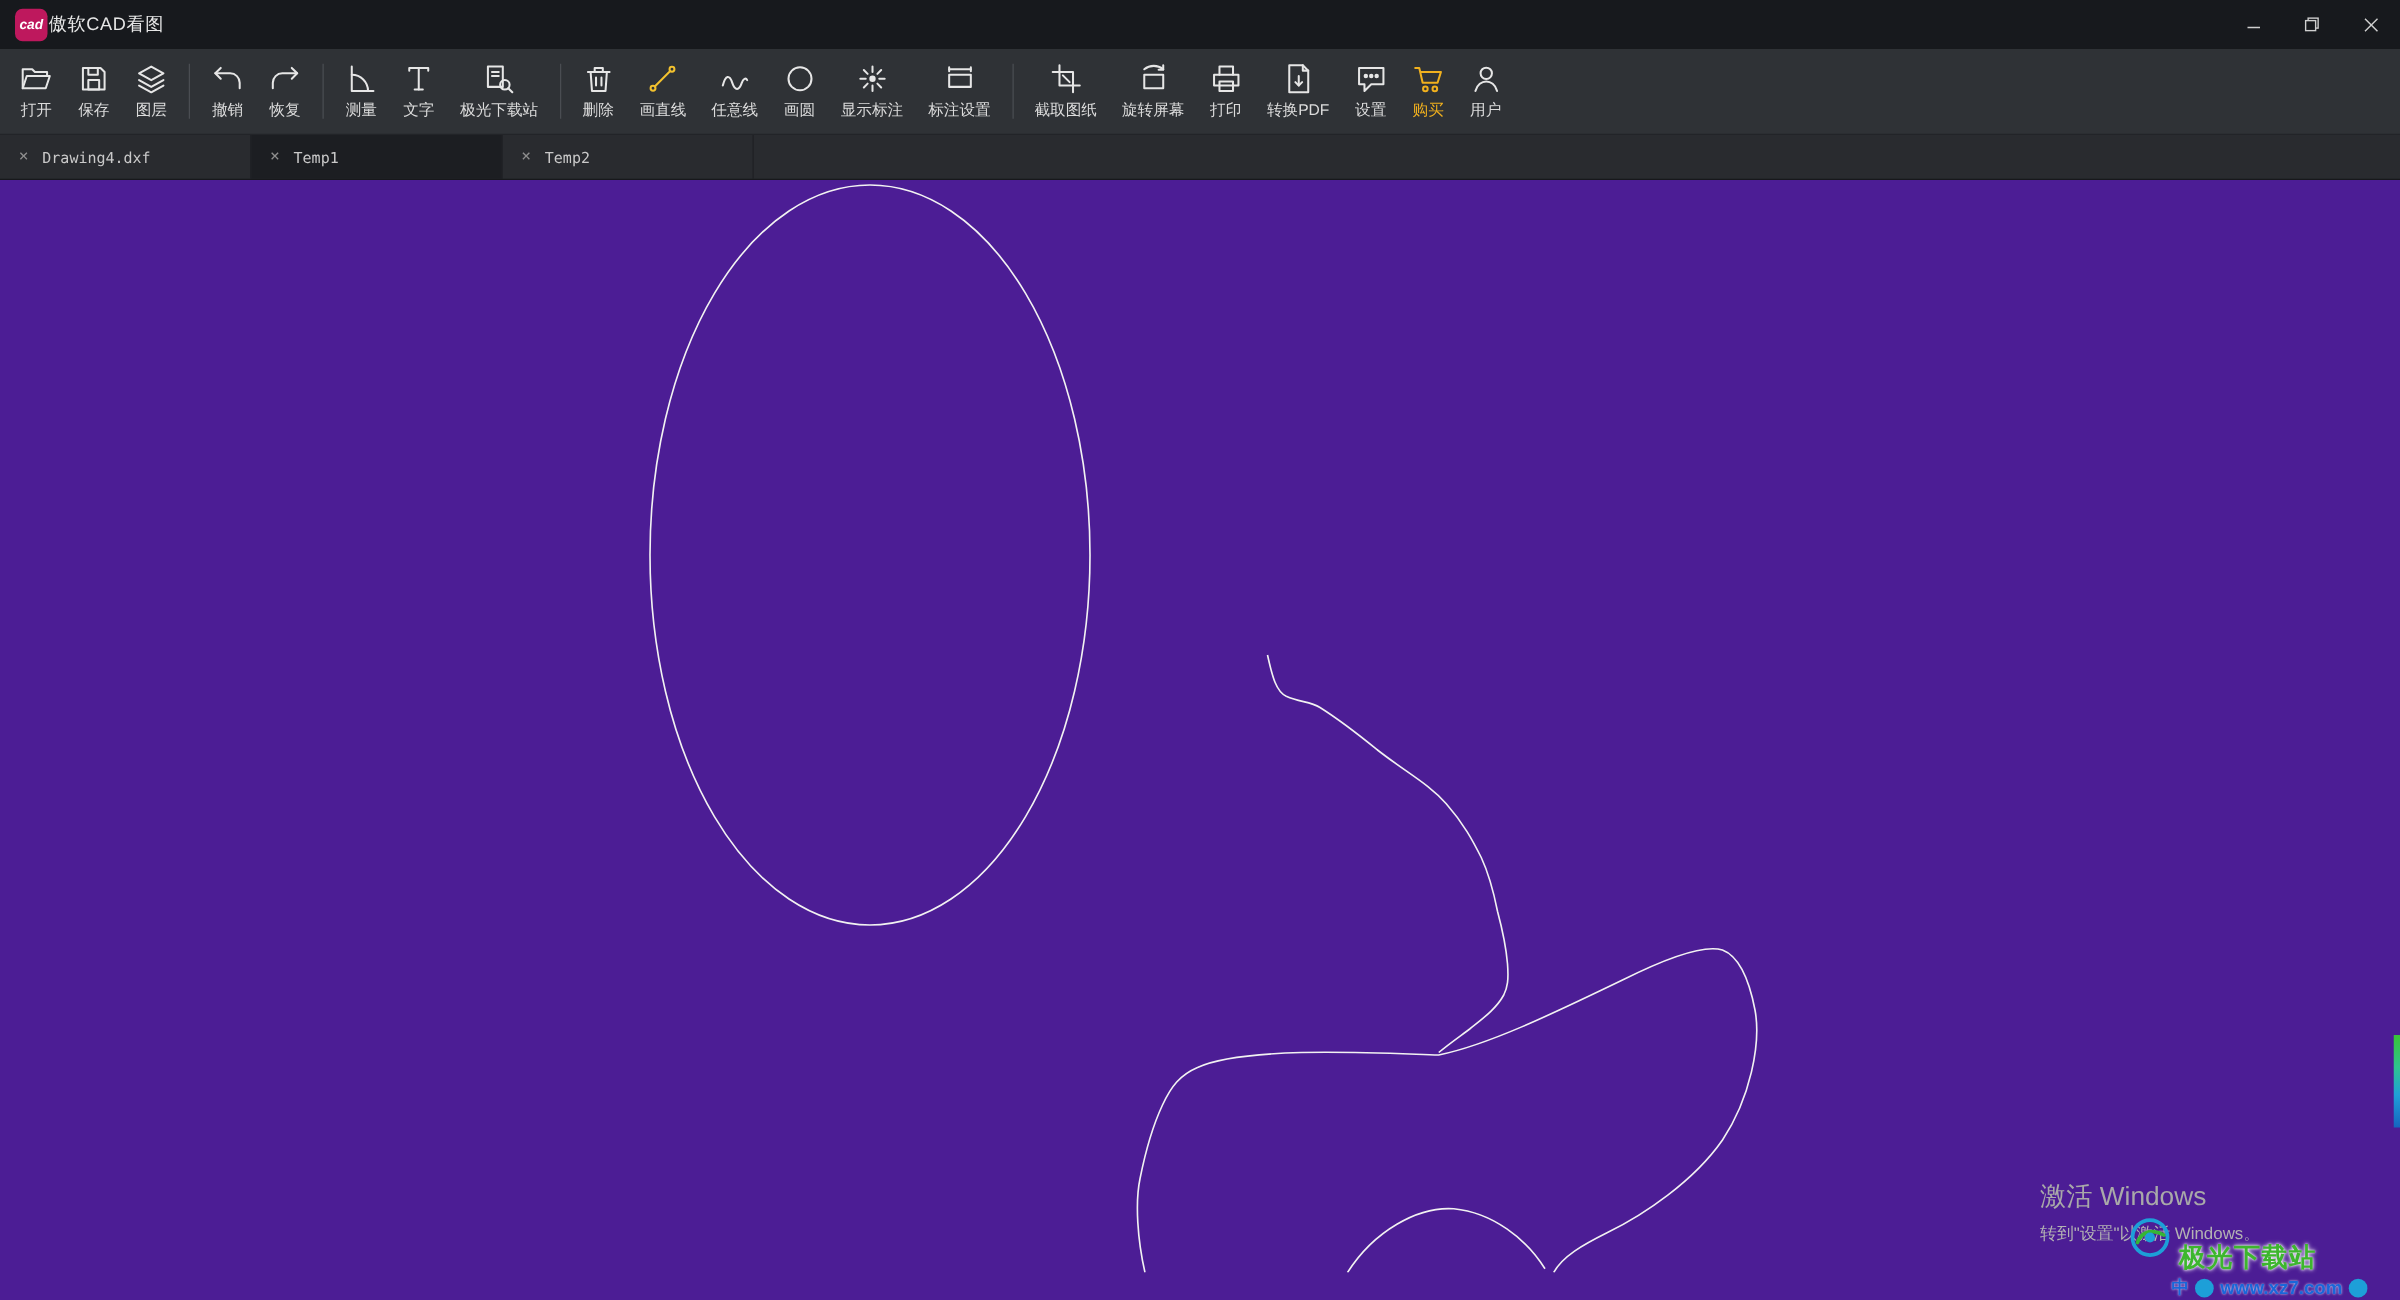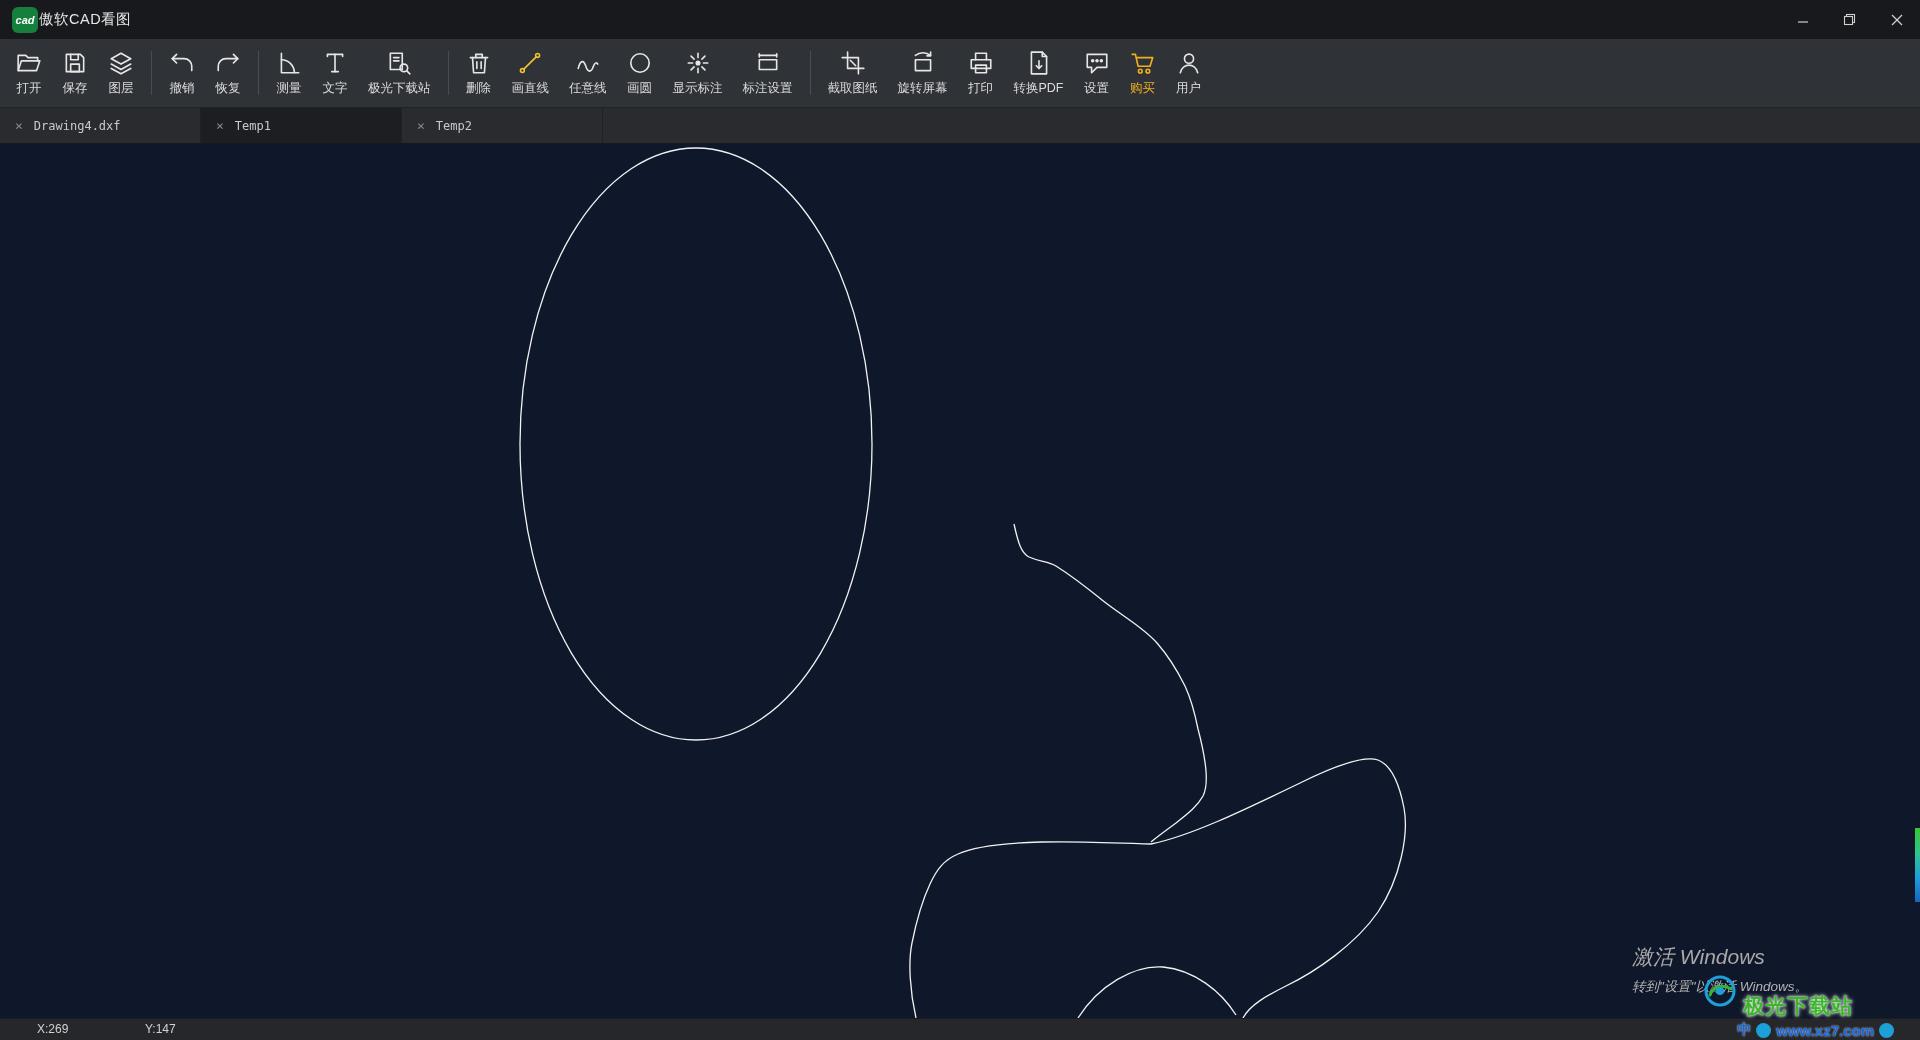--- a/index.html
+++ b/index.html
@@ -4,21 +4,21 @@
 <style>
   * { box-sizing: border-box; margin: 0; padding: 0; }
   html,body { width:1920px; height:1040px; overflow:hidden; background:#000;
               font-family:"Liberation Sans", sans-serif; }
 
   .window { width:1920px; height:1040px; display:flex; flex-direction:column; background:#000; }
 
   
   .titlebar { height:39px; flex:0 0 39px; background:#17191d; display:flex; align-items:center;
               padding-left:12px; color:#e6e6e6; }
-  .app-logo { width:26px; height:26px; background:#15803d; border-radius:6px; color:#fff;
+  .app-logo { width:26px; height:26px; background:#be185d; border-radius:6px; color:#fff;
               font-weight:bold; font-style:italic; font-size:11px; display:flex;
               align-items:center; justify-content:center; }
   .app-title { margin-left:1px; font-size:14.5px; letter-spacing:.5px; }
   .win-controls { margin-left:auto; display:flex; height:100%; }
   .win-btn { width:47px; height:100%; background:transparent; border:none; color:#cfcfcf;
              display:flex; align-items:center; justify-content:center; cursor:pointer; }
 
   
   .toolbar { height:69px; flex:0 0 69px; background:#2f3236; display:flex; align-items:center;
              padding:0 6px; border-bottom:1px solid #222428; }
@@ -33,21 +33,21 @@
   
   .tabbar { height:36px; flex:0 0 36px; background:#292b2f; display:flex; align-items:stretch;
             border-bottom:1px solid #17181b; }
   .tab { width:201px; display:flex; align-items:center; gap:11px; padding:0 10px 0 15px;
          border-right:1px solid #1f2125; color:#c9c9c9; cursor:pointer;
          font-family:"DejaVu Sans Mono", monospace; font-size:12px; }
   .tab-close { color:#8f8f8f; font-size:13px; line-height:1; }
   .tab.active { background:#1c1e22; }
 
   
-  .canvas { position:relative; flex:1 1 auto; background:#0f172a; overflow:hidden;font-style:italic; }
+  .canvas { position:relative; flex:1 1 auto; background:#4c1d95; overflow:hidden; }
   .drawing { position:absolute; left:0; top:0; }
 
   .activate { position:absolute; left:1632px; top:799px; color:#a9a9a9; }
   .activate-title { font-size:21px; color:#a9a9a9; }
   .activate-sub { font-size:13.5px; color:#b3b3b3; margin-top:7px; }
 
   .edge-strip { position:absolute; right:0; top:684px; width:5px; height:74px;
                 background:linear-gradient(#39c435 0%, #2ec48f 35%, #1f9fd8 65%, #1565c0 100%); }
 
   
@@ -334,24 +334,20 @@
       </svg>
 
     <div class="activate">
       <div class="activate-title">激活 Windows</div>
       <div class="activate-sub">转到"设置"以激活 Windows。</div>
     </div>
 
     <div class="edge-strip"></div>
   </main>
 
-  <footer class="statusbar">
-    <span class="coord-x">X:269</span>
-    <span class="coord-y">Y:147</span>
-  </footer>
 
 </div>
 
 <div class="site-watermark">
   <div class="site-row">
     <span>
       <svg width="34" height="34" viewBox="0 0 34 34">
         <circle cx="17" cy="17" r="14" fill="none" stroke="#1d9fd8" stroke-width="3"></circle>
         <path d="M7 21c3-9 13-11 21-6" fill="none" stroke="#35b535" stroke-width="3" stroke-linecap="round"></path>
         <circle cx="17" cy="17" r="4" fill="#1d9fd8"></circle>

